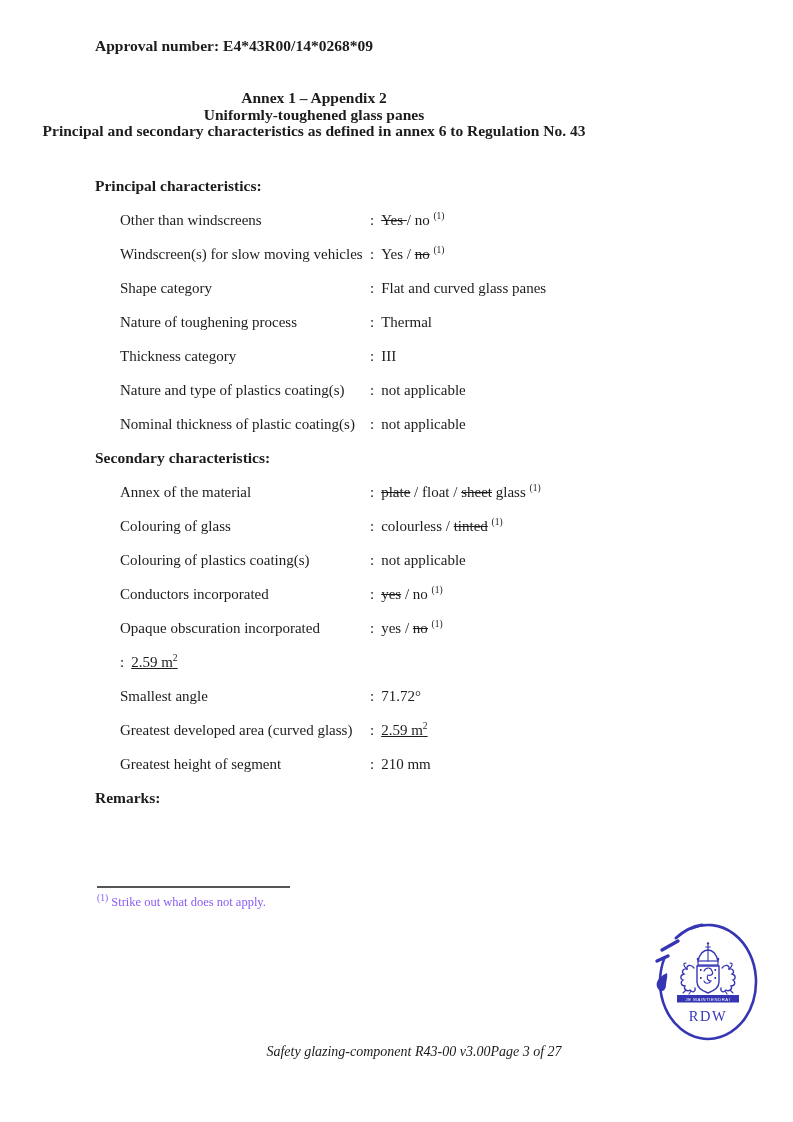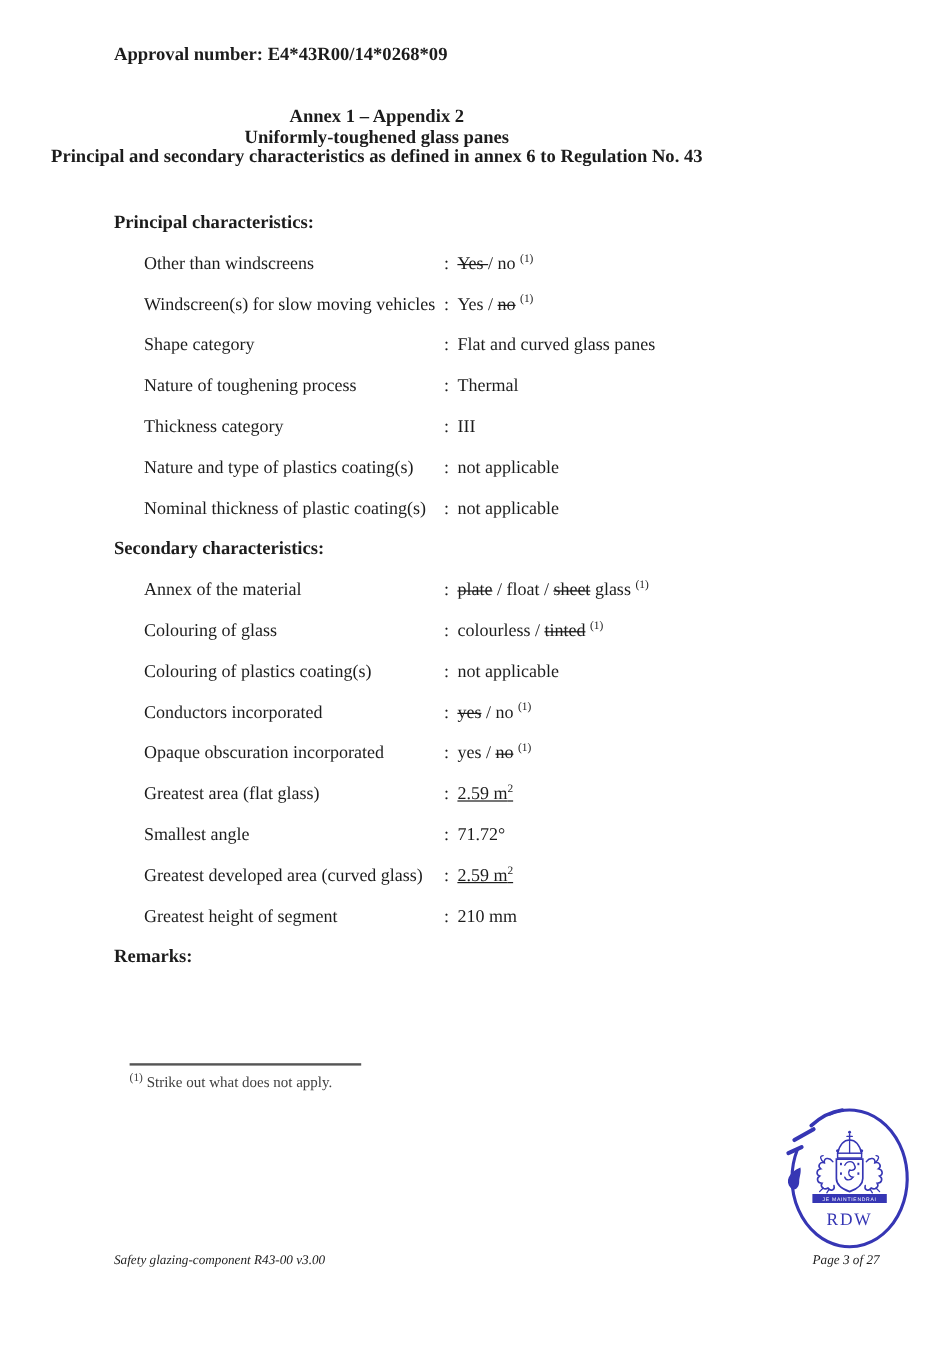--- a/index.html
+++ b/index.html
@@ -23,26 +23,26 @@
   .sec-heading {
     font-weight:bold; font-size:15.5px; line-height:20px; margin:0 0 14px 0;
   }
   .row { display:flex; margin:0 0 14px 25px; line-height:20px; }
   .row-label { flex:0 0 250px; padding-right:4px; }
   .row-value { flex:1; white-space:nowrap; }
   .colon { display:inline-block; margin-right:7px; }
   sup { font-size:9.5px; line-height:0; vertical-align:super; }
   .strike { text-decoration:line-through; text-decoration-thickness:1.4px; }
   .uline { text-decoration:underline; }
-  .footnote { position:absolute; left:108px; top:886px; font-size:12.5px; color:#404040; }
+  .footnote { position:absolute; left:97px; top:886px; font-size:12.5px; color:#8b5cf6; }
   .footnote-rule { width:193px; border-top:2px solid #555; margin-bottom:7px; }
   .footer {
     position:absolute; left:95px; right:60px; top:1044px;
-    display:flex; justify-content:space-between;
-    font-style:italic; font-size:11px;
+    display:flex; justify-content:center;
+    font-style:italic; font-size:14px;
   }
   .stamp { position:absolute; left:650px; top:919px; width:118px; height:126px; }
   .stamp svg { width:100%; height:100%; }
 </style>
 </head>
 <body>
 
 <div class="approval"><span>Approval number:</span> <span>E4*43R00/14*0268*09</span></div>
 
 <div class="title-block">
@@ -97,21 +97,20 @@
       </div>
       <div class="row">
         <div class="row-label">Conductors incorporated</div>
         <div class="row-value"><span class="colon">:</span><span class="strike">yes</span><span> / no </span><span><sup>(1)</sup></span></div>
       </div>
       <div class="row">
         <div class="row-label">Opaque obscuration incorporated</div>
         <div class="row-value"><span class="colon">:</span><span>yes / </span><span class="strike">no</span><span> </span><span><sup>(1)</sup></span></div>
       </div>
       <div class="row">
-        <div class="row-label">Greatest area (flat glass)</div>
         <div class="row-value"><span class="colon">:</span><span class="uline">2.59 m</span><span class="uline"><sup>2</sup></span></div>
       </div>
       <div class="row">
         <div class="row-label">Smallest angle</div>
         <div class="row-value"><span class="colon">:</span><span>71.72°</span></div>
       </div>
       <div class="row">
         <div class="row-label">Greatest developed area (curved glass)</div>
         <div class="row-value"><span class="colon">:</span><span class="uline">2.59 m</span><span class="uline"><sup>2</sup></span></div>
       </div>

